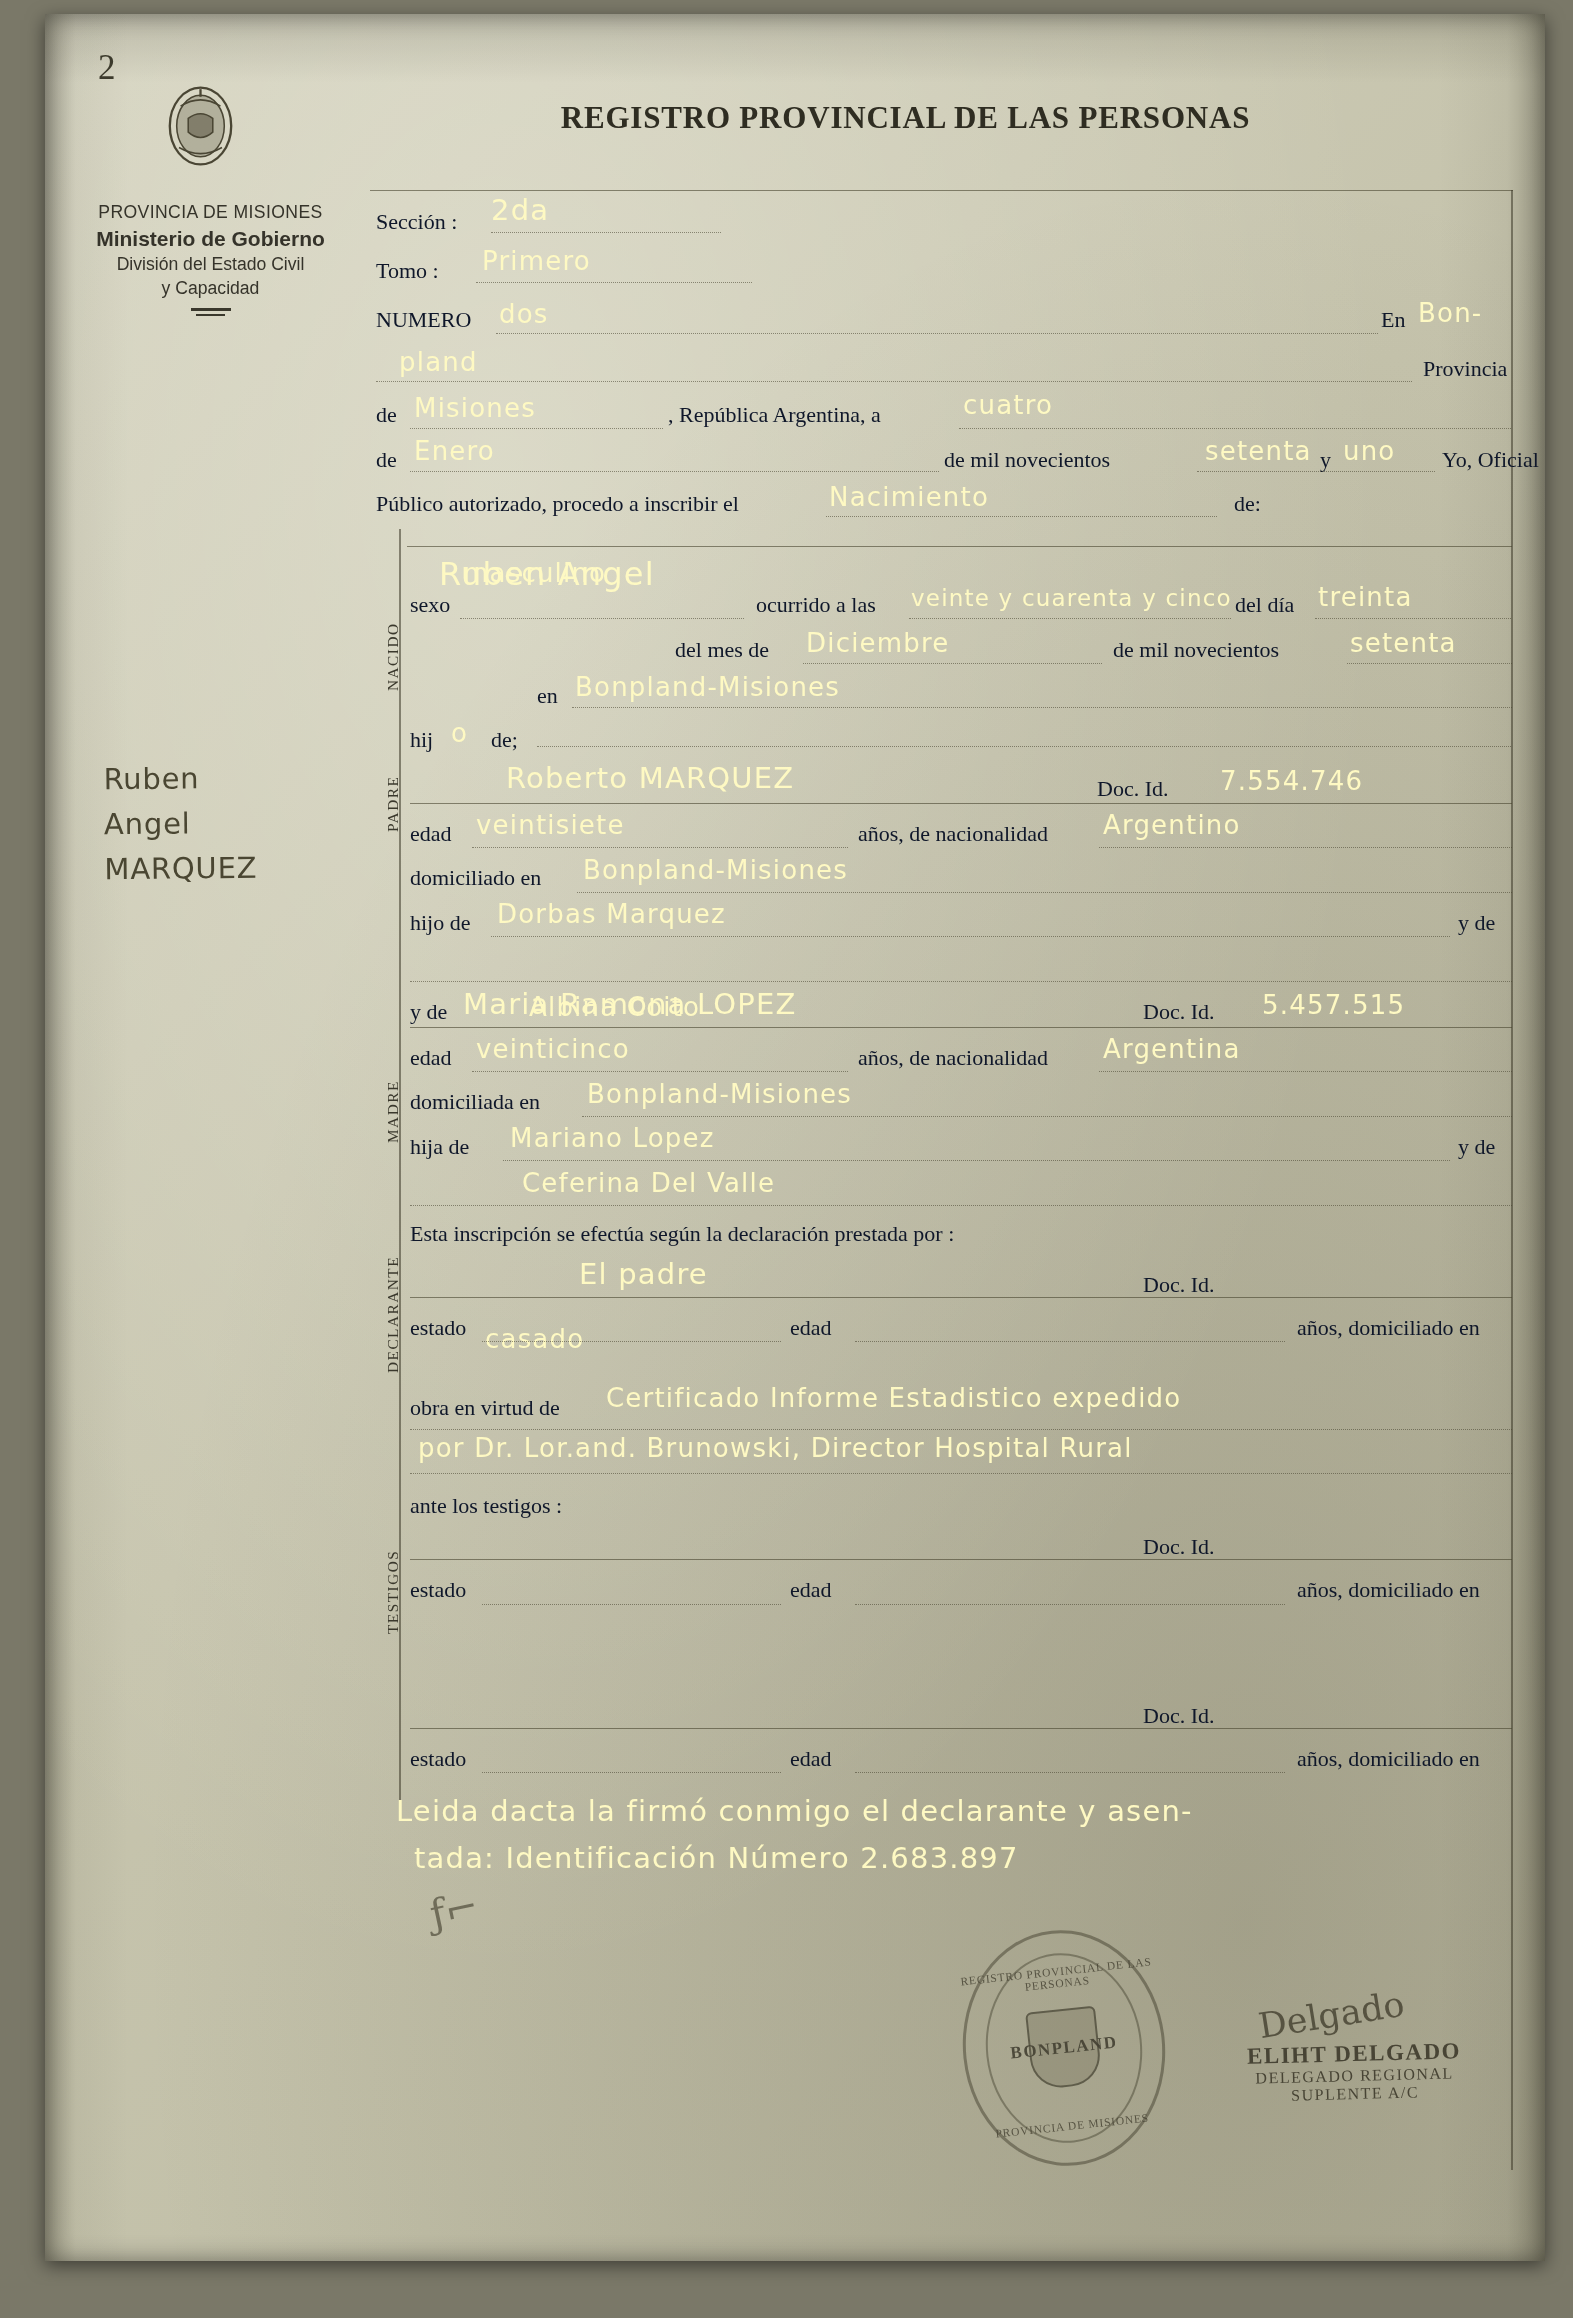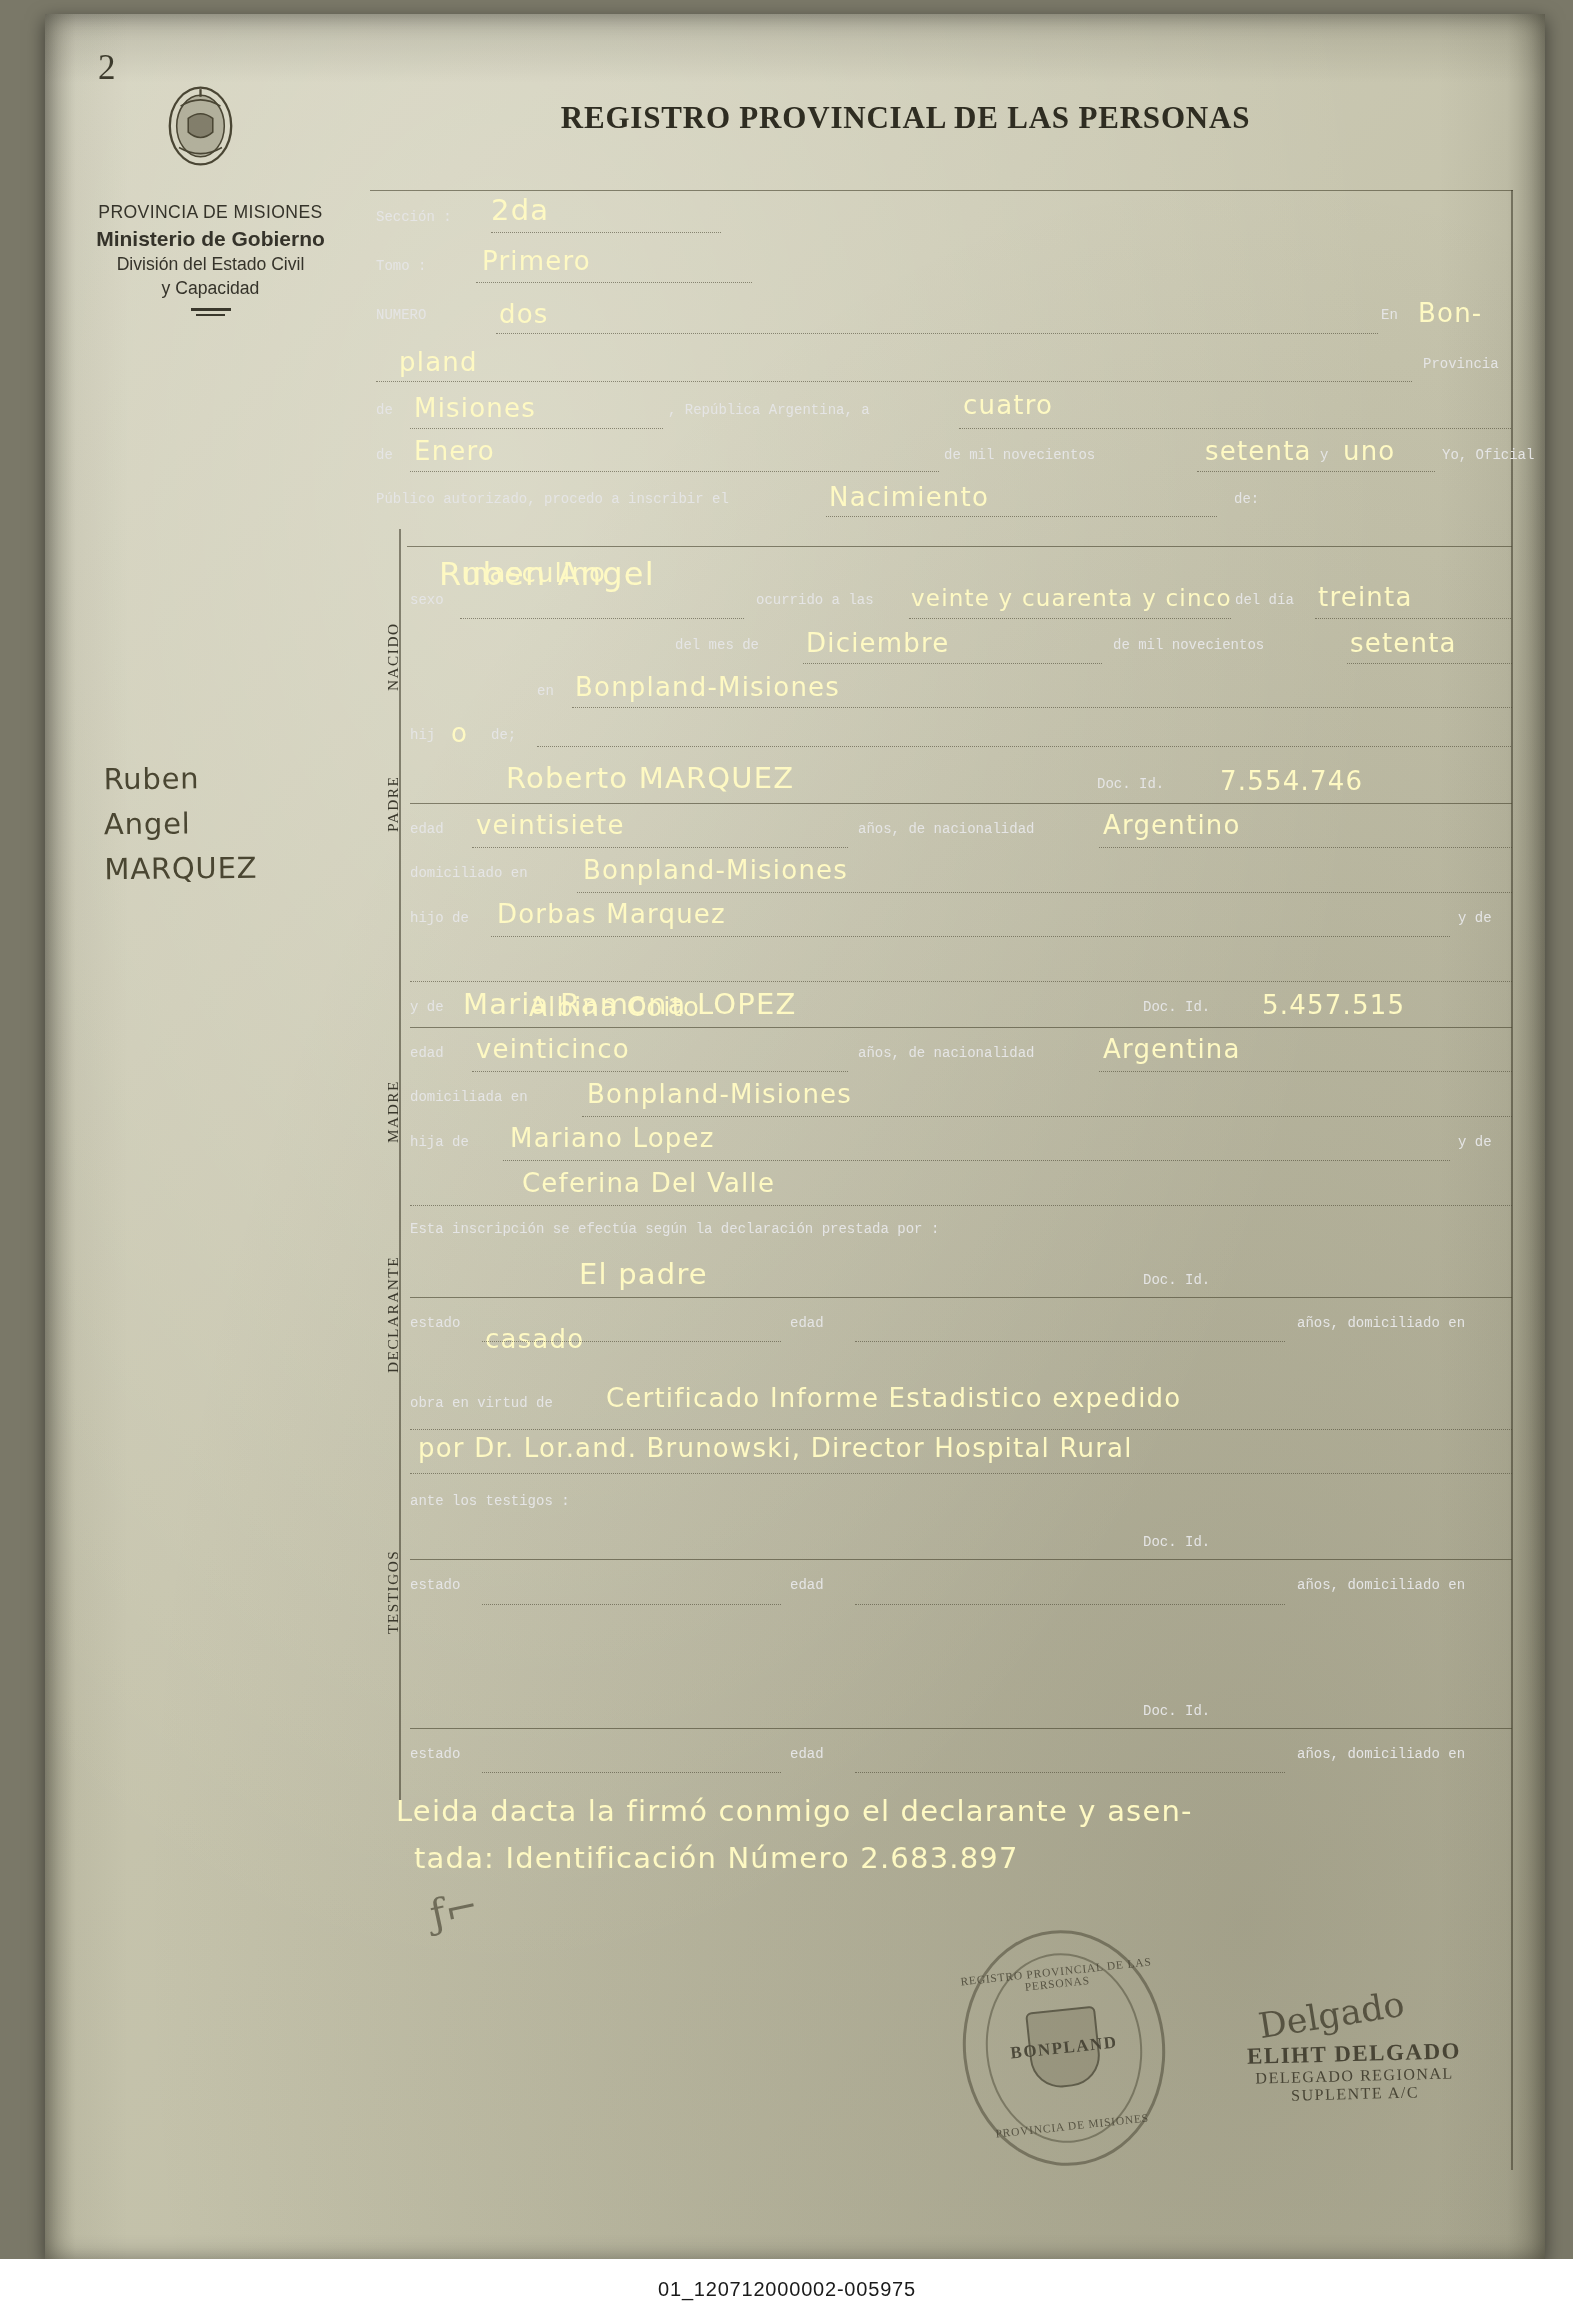--- a/index.html
+++ b/index.html
@@ -120,23 +120,23 @@
     line-height: 1.55;
     letter-spacing: 0.8px;
     transform: rotate(-0.6deg);
   }
   .vline {
     position: absolute;
     width: 1.5px;
     background: rgba(60,57,40,0.55);
   }
   .lbl {
-    font-family: Liberation Mono, monospace;
-    font-size: 14px;
-    color: #e5e5e5;
+    font-family: Liberation Serif, serif;
+    font-size: 22px;
+    color: #0f172a;
     white-space: nowrap;
   }
   .hand {
     font-family: "DejaVu Sans", sans-serif;
     color: #fef9c3;
     letter-spacing: 1.2px;
     white-space: nowrap;
   }
   .abs { position: absolute; }
   .dotline {
@@ -483,15 +483,14 @@
     <div class="seal-txt-bot">PROVINCIA DE MISIONES</div>
   </div>
 
   <div class="sig-scrawl">Delgado</div>
   <div class="officer-stamp">
     <div class="nm">ELIHT DELGADO</div>
     <div class="r1">DELEGADO REGIONAL</div>
     <div class="r2">SUPLENTE A/C</div>
   </div>
 
-  <div class="footer">01_120712000002-005975</div>
 </div>
 
 
 </body></html>

